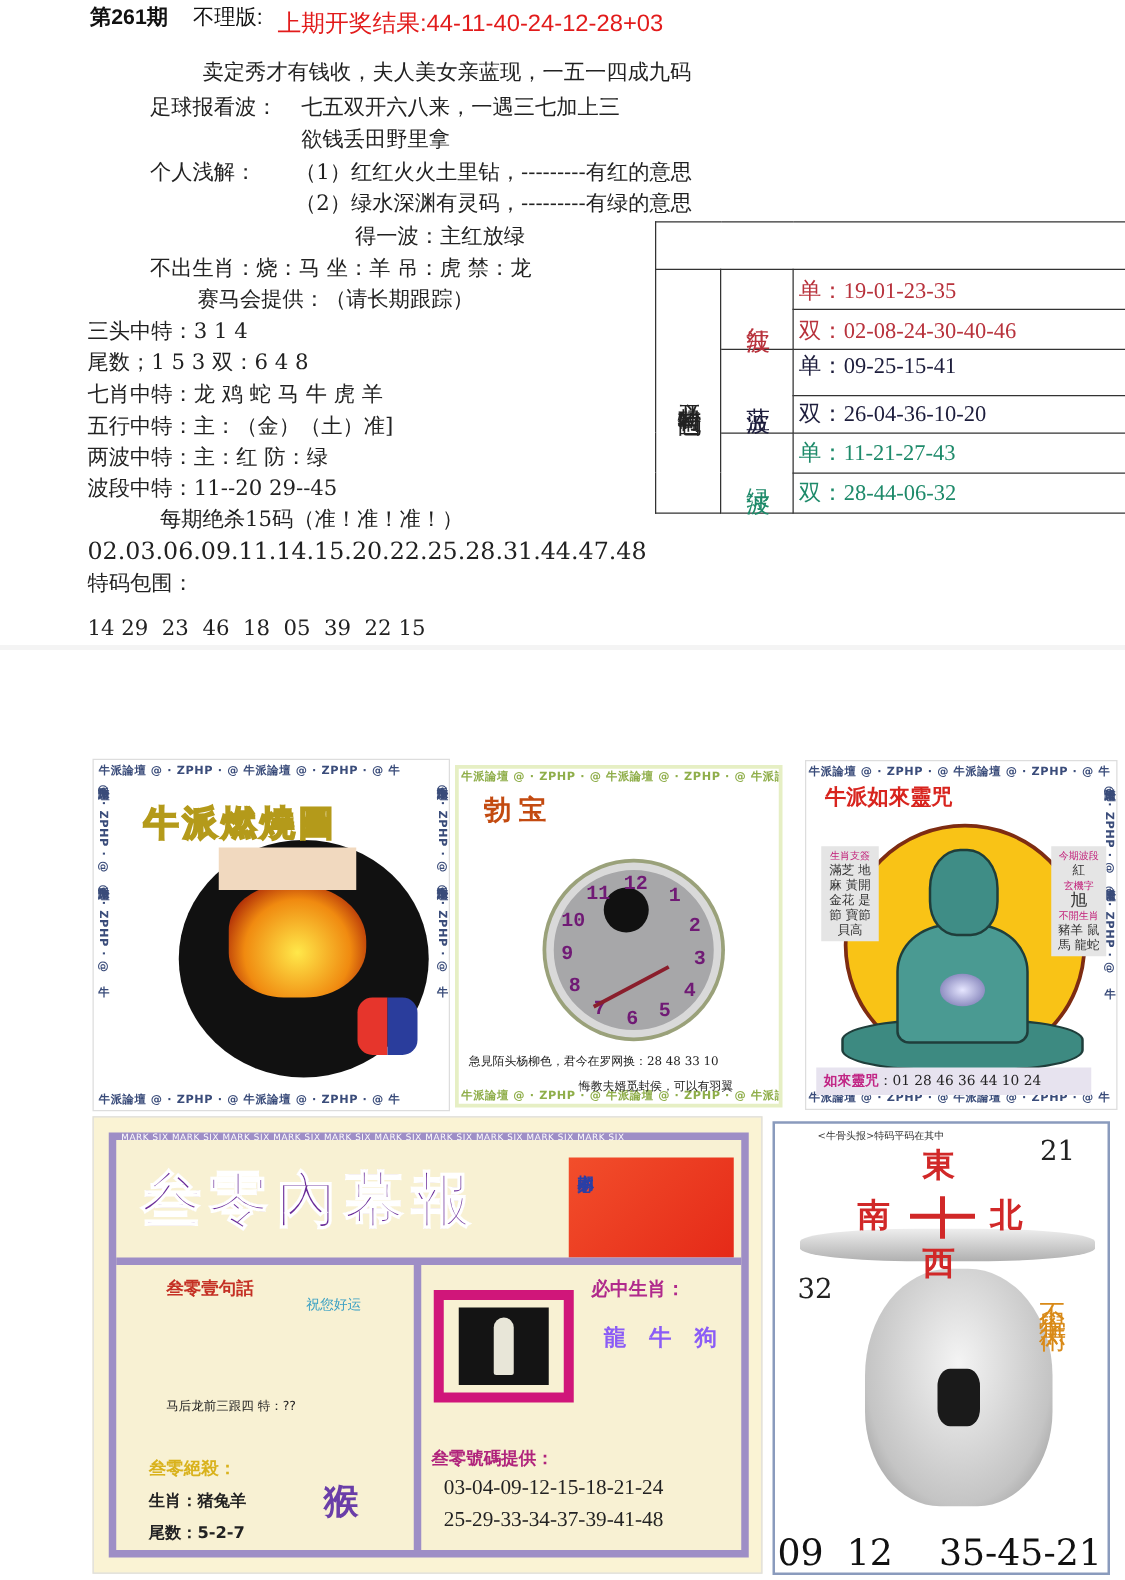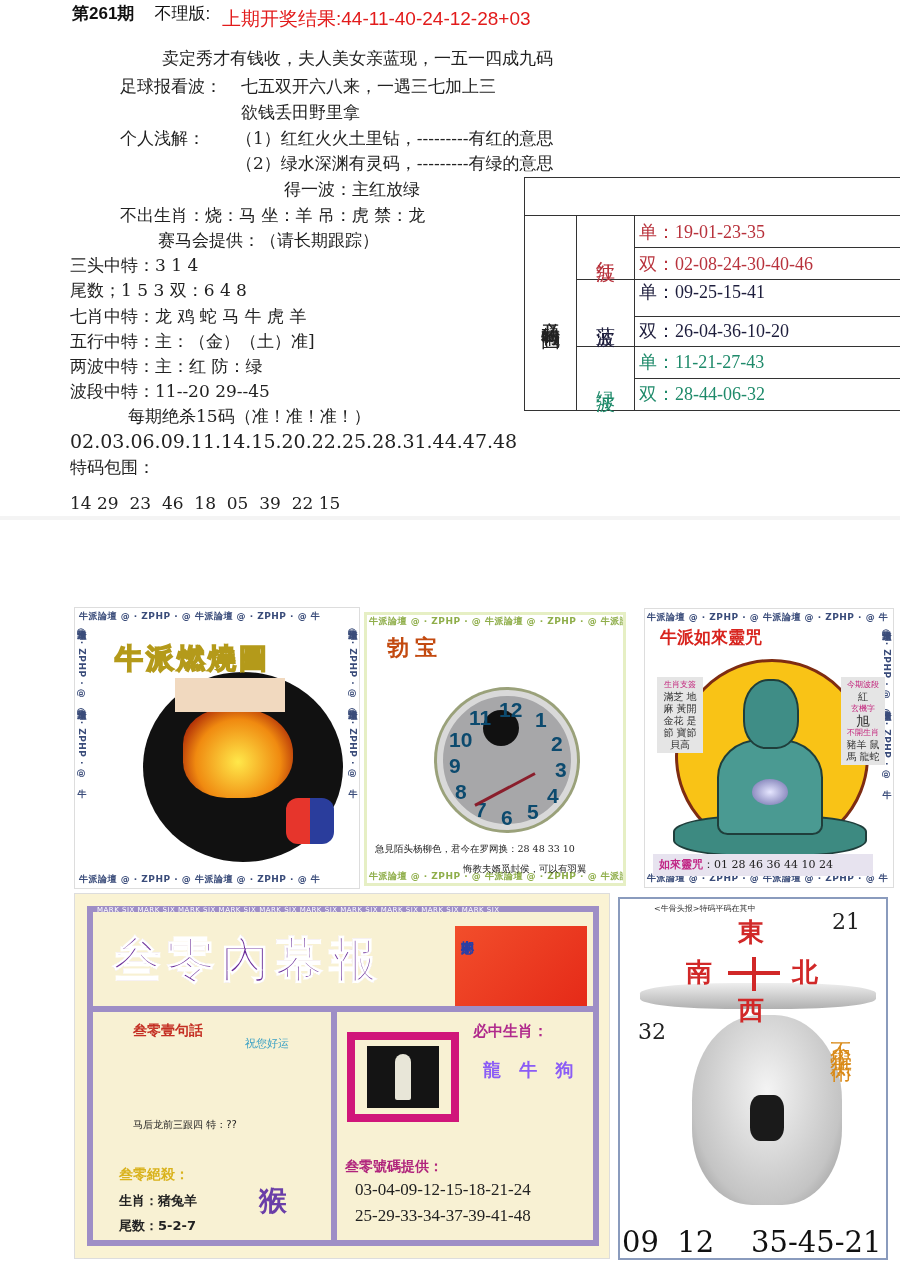--- a/index.html
+++ b/index.html
@@ -32,21 +32,21 @@
   #p1 .spiral { left: 68px; top: 64px; width: 200px; height: 190px; border-radius: 50%; background: #111; }
   #p1 .fire { left: 108px; top: 100px; width: 110px; height: 90px; border-radius: 40% 50% 45% 40%; background: radial-gradient(circle at 50% 60%, #ffe84a, #f08a10 55%, #a21a06 85%, transparent 100%); }
   #p1 .blur { left: 100px; top: 70px; width: 110px; height: 34px; background: #f1d9bf; }
   #p1 .red-b { left: 211px; top: 190px; width: 24px; height: 46px; background: #e6352c; border-radius: 12px 0 0 12px; }
   #p1 .blue-b { left: 235px; top: 190px; width: 24px; height: 46px; background: #2a3d9c; border-radius: 0 12px 12px 0; }
 
   
   #p2 { left: 364px; top: 612px; width: 262px; height: 274px; background: #fff; border: 3px solid #e6efc4; }
   #p2 .title { left: 20px; top: 18px; font-size: 22px; font-weight: bold; color: #c34a10; font-family: "DejaVu Sans", sans-serif; letter-spacing: 6px; }
   #p2 .clock { left: 70px; top: 75px; width: 140px; height: 140px; border-radius: 50%; background: #a7a7a9; border: 6px solid #d9d9d9; box-shadow: 0 0 0 3px #9aa17a; }
-  #p2 .num { position: absolute; color: #0c4a6e; font-weight: bold; font-size: 21px; font-family: Liberation Sans, sans-serif; }
+  #p2 .num { position: absolute; color: #701a75; font-weight: bold; font-size: 16px; font-family: Liberation Mono, monospace; }
   #p2 .hand { position: absolute; left: 24px; top: 76px; width: 68px; height: 3px; background: #8a1e2c; transform: rotate(-28deg); transform-origin: right center; }
   #p2 .inner { position: absolute; left: 40px; top: 14px; width: 36px; height: 36px; border-radius: 50%; background: #111; }
   #p2 .cap1 { left: 8px; top: 228px; font-size: 9.5px; }
   #p2 .cap2 { left: 96px; top: 248px; font-size: 9.5px; }
 
   
   #p3 { left: 644px; top: 608px; width: 250px; height: 280px; background: #fff; }
   #p3 .title { left: 15px; top: 17px; font-size: 17px; font-weight: bold; color: #d8241e; font-family: "DejaVu Sans", sans-serif; }
   #p3 .sun { left: 30px; top: 50px; width: 194px; height: 194px; border-radius: 50%; background: #f9c316; border: 3px solid #7e2c12; }
   #p3 .head { left: 98px; top: 70px; width: 56px; height: 70px; border-radius: 45% 45% 40% 40%; background: #3f8d86; border: 2px solid #1f3e3b; }

